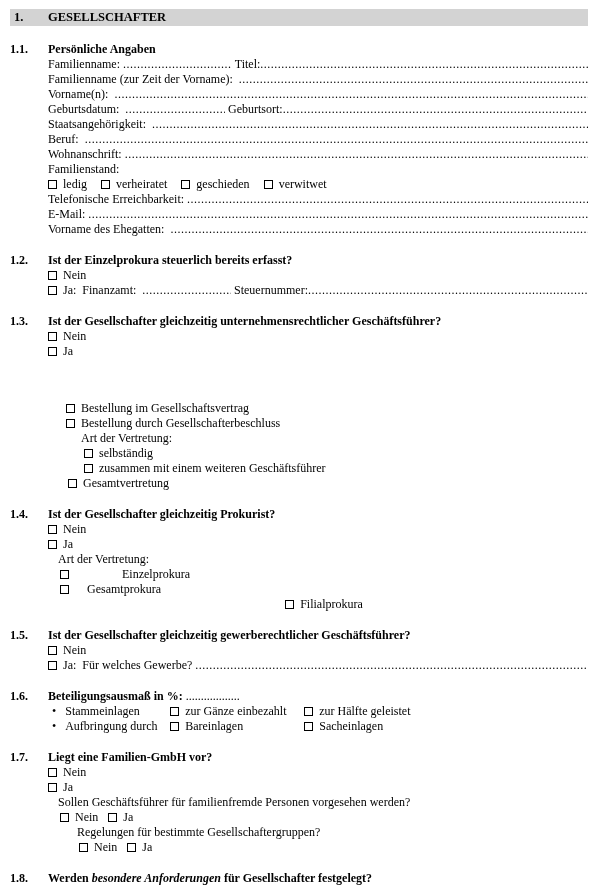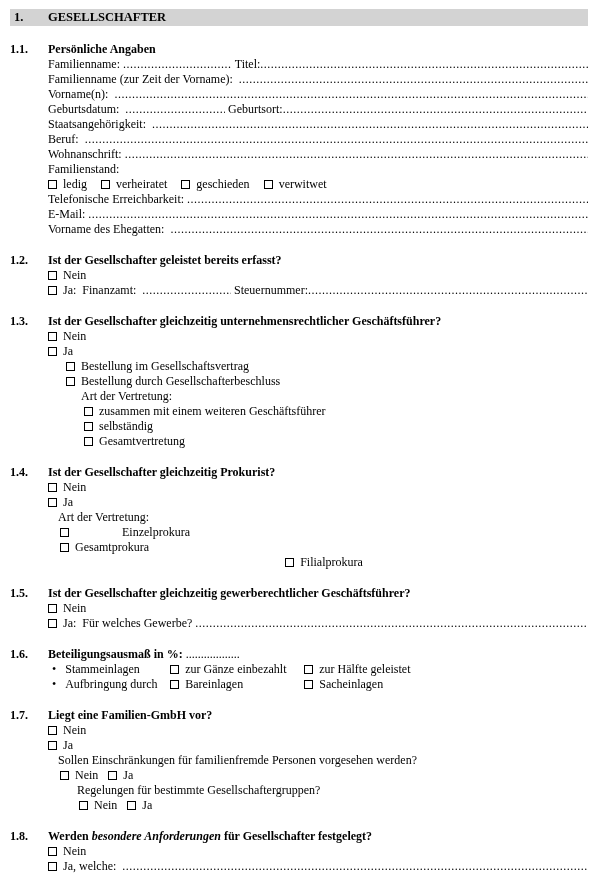--- a/index.html
+++ b/index.html
@@ -107,21 +107,21 @@
           </div>
           <div class="line">
             <span class="txt">Vorname des Ehegatten:  </span>
             <span class="dots">....................................................................................................................................................................................................................................................................</span>
           </div>
         </div>
       </div>
       <div class="sec">
         <div class="sec-num">1.2.</div>
         <div class="sec-body">
-          <div class="sec-title"><span class="trun">Ist der Gesellschafter geleistet bereits erfasst?</span></div>
+          <div class="sec-title"><span class="trun">Ist der Einzelprokura steuerlich bereits erfasst?</span></div>
           <div class="line">
             <span class="cbx"></span>
             <span class="txt">Nein</span>
           </div>
           <div class="line">
             <span class="cbx"></span>
             <span class="ld" style="width: 168px;">
               <span class="txt">Ja:&nbsp; Finanzamt:  </span>
               <span class="dots">....................................................................................................................................................................................................................................................................</span>
             </span>
@@ -135,40 +135,40 @@
         <div class="sec-body">
           <div class="sec-title"><span class="trun">Ist der Gesellschafter gleichzeitig unternehmensrechtlicher Geschäftsführer?</span></div>
           <div class="line">
             <span class="cbx"></span>
             <span class="txt">Nein</span>
           </div>
           <div class="line">
             <span class="cbx"></span>
             <span class="txt">Ja</span>
           </div>
-          <div class="line" style="margin-left: 18px;">
+          <div class="line" style="margin-left: 18px; margin-top: 42px;">
             <span class="cbx"></span>
             <span class="txt">Bestellung im Gesellschaftsvertrag</span>
           </div>
           <div class="line" style="margin-left: 18px;">
             <span class="cbx"></span>
             <span class="txt">Bestellung durch Gesellschafterbeschluss</span>
           </div>
           <div class="line" style="margin-left: 33px;">
             <span class="txt">Art der Vertretung:</span>
           </div>
           <div class="line" style="margin-left: 36px;">
             <span class="cbx"></span>
+            <span class="txt">selbständig</span>
+          </div>
+          <div class="line" style="margin-left: 36px;">
+            <span class="cbx"></span>
             <span class="txt">zusammen mit einem weiteren Geschäftsführer</span>
           </div>
-          <div class="line" style="margin-left: 36px;">
-            <span class="cbx"></span>
-            <span class="txt">selbständig</span>
-          </div>
-          <div class="line" style="margin-left: 36px;">
+          <div class="line" style="margin-left: 20px;">
             <span class="cbx"></span>
             <span class="txt">Gesamtvertretung</span>
           </div>
         </div>
       </div>
       <div class="sec">
         <div class="sec-num">1.4.</div>
         <div class="sec-body">
           <div class="sec-title"><span class="trun">Ist der Gesellschafter gleichzeitig Prokurist?</span></div>
           <div class="line">
@@ -179,21 +179,21 @@
             <span class="cbx"></span>
             <span class="txt">Ja</span>
           </div>
           <div class="line" style="margin-left: 10px;">
             <span class="txt">Art der Vertretung:</span>
           </div>
           <div class="line" style="margin-left: 12px; gap: 47px;">
             <span class="cbx"></span>
             <span class="txt">Einzelprokura</span>
           </div>
-          <div class="line" style="margin-left: 12px;">
+          <div class="line" style="margin-left: 12px; gap: 12px;">
             <span class="cbx"></span>
             <span class="txt">Gesamtprokura</span>
           </div>
           <div class="line" style="margin-left: 12px; justify-content: center;">
             <span class="cbx"></span>
             <span class="txt">Filialprokura</span>
           </div>
         </div>
       </div>
       <div class="sec">
@@ -239,21 +239,21 @@
           <div class="sec-title"><span class="trun">Liegt eine Familien-GmbH vor?</span></div>
           <div class="line">
             <span class="cbx"></span>
             <span class="txt">Nein</span>
           </div>
           <div class="line">
             <span class="cbx"></span>
             <span class="txt">Ja</span>
           </div>
           <div class="line" style="margin-left: 10px;">
-            <span class="txt">Sollen Einschränkungen für familienfremde Personen vorgesehen werden?</span>
+            <span class="txt">Sollen Geschäftsführer für familienfremde Personen vorgesehen werden?</span>
           </div>
           <div class="line" style="margin-left: 12px;">
             <span class="cbx"></span>
             <span class="txt">Nein</span>
             <span class="gap" style="width: 10px;"></span>
             <span class="cbx"></span>
             <span class="txt">Ja</span>
           </div>
           <div class="line" style="margin-left: 29px;">
             <span class="txt">Regelungen für bestimmte Gesellschaftergruppen?</span>

